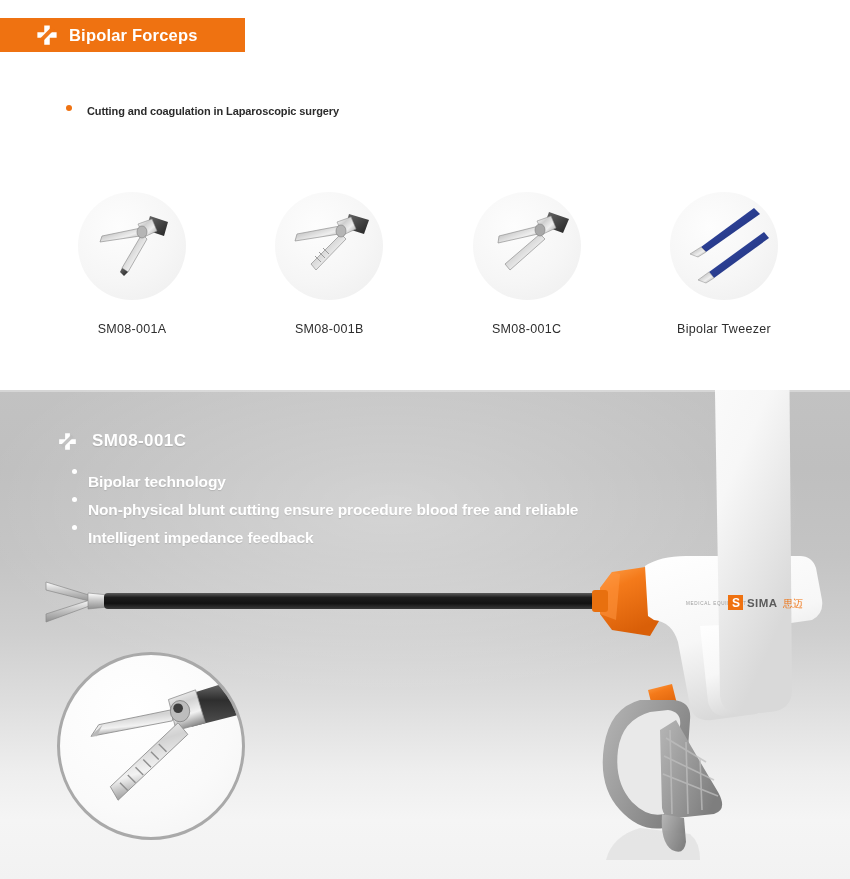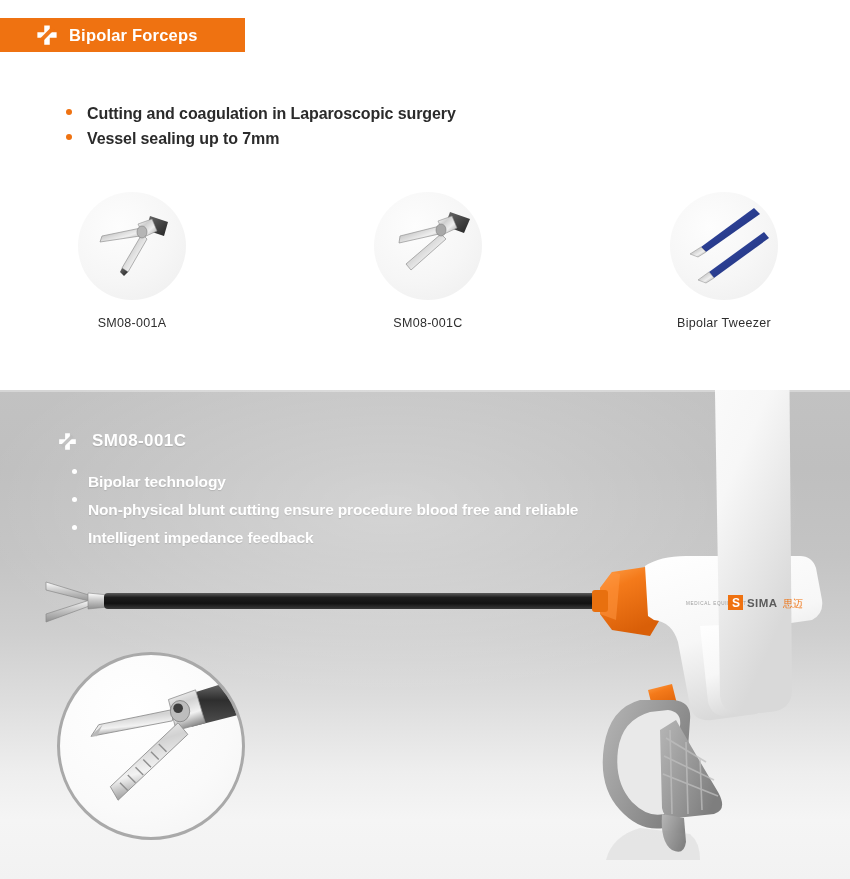--- a/index.html
+++ b/index.html
@@ -28,39 +28,39 @@
     letter-spacing:.2px; white-space:nowrap;
   }
 
   .feature-list { position:absolute; left:66px; top:105px; }
   .feature-row { display:flex; align-items:baseline; margin-bottom:7px; }
   .dot-orange {
     width:6px; height:6px; border-radius:50%; background:#ef7211;
     flex:none; margin-right:15px; position:relative; top:-4px;
   }
   .feature-text {
-    font-size:16px; font-weight:bold; color:#2b2b2b;
+    font-size:11px; font-weight:bold; color:#2b2b2b;
     letter-spacing:-.1px; white-space:nowrap;
   }
 
   
   .thumbs {
     position:absolute; left:68px; top:192px;
     width:720px;
     display:flex; justify-content:space-between;
   }
   .thumb { width:128px; display:flex; flex-direction:column; align-items:center; }
   .thumb-circle {
     width:108px; height:108px; border-radius:50%;
     background:radial-gradient(circle at 38% 32%, #fdfdfd 0%, #f6f6f6 55%, #ededed 100%);
     display:flex; align-items:center; justify-content:center;
     overflow:hidden;
   }
   .thumb-label {
-    margin-top:16px; font-size:12.5px; color:#2e2e2e;
+    margin-top:22px; font-size:12.5px; color:#2e2e2e;
     letter-spacing:.3px; white-space:nowrap;
   }
 
   
   .panel-bottom {
     position:absolute; left:0; top:390px; width:850px; height:489px;
     background:linear-gradient(180deg,
         #c2c2c2 0%, #bfbfbf 16%, #c4c4c4 34%,
         #cfcfcf 50%, #dedede 64%, #eeeeee 78%,
         #f5f5f5 88%, #f2f2f2 100%);
@@ -122,24 +122,20 @@
         <path fill="#ffffff" d="M12 2 h8 v10 h10 v8 h-10 v10 h-8 v-10 h-10 v-8 h10 z"></path>
         <path fill="#ef7211" d="M4.5 22.5 L22.5 4.5 L26.5 8.5 L8.5 26.5 Z" opacity=".95"></path>
       </svg>
       <span class="header-title">Bipolar Forceps</span>
     </div>
 
     <div class="feature-list">
       <div class="feature-row">
         <span class="dot-orange"></span>
         <span class="feature-text">Cutting and coagulation in Laparoscopic surgery</span>
-      </div>
-      <div class="feature-row">
-        <span class="dot-orange"></span>
-        <span class="feature-text">Vessel sealing up to 7mm</span>
       </div>
     </div>
 
     <div class="thumbs">
 
       <div class="thumb">
         <div class="thumb-circle">
           <svg viewBox="0 0 108 108" width="108" height="108">
             <defs>
               <linearGradient id="m1" x1="0" y1="0" x2="1" y2="1">
@@ -157,20 +153,33 @@
             <path d="M60 32 L74 27 L79 39 L66 45 Z" fill="url(#m1)" stroke="#8f8f8f" stroke-width=".6"></path>
             <path d="M63 36 L24 44 L22 50 L62 44 Z" fill="url(#m1)" stroke="#909090" stroke-width=".7"></path>
             <path d="M64 42 L44 76 L50 80 L69 47 Z" fill="url(#m1)" stroke="#909090" stroke-width=".7"></path>
             <path d="M44 76 L50 80 L46 84 L42 80 Z" fill="url(#d1)"></path>
             <ellipse cx="64" cy="40" rx="5" ry="6" fill="#b5b5b5" stroke="#7d7d7d" stroke-width=".6"></ellipse>
           </svg>
         </div>
         <span class="thumb-label">SM08-001A</span>
       </div>
 
+      <div class="thumb">
+        <div class="thumb-circle">
+          <svg viewBox="0 0 108 108" width="108" height="108">
+            <path d="M74 22 L94 28 L89 42 L70 36 Z" fill="url(#d1)"></path>
+            <path d="M62 30 L76 25 L81 37 L68 43 Z" fill="url(#m1)" stroke="#8f8f8f" stroke-width=".6"></path>
+            <path d="M65 34 L22 42 L20 49 L64 42 Z" fill="url(#m1)" stroke="#909090" stroke-width=".7"></path>
+            <path d="M66 42 L36 72 L41 78 L71 47 Z" fill="url(#m1)" stroke="#909090" stroke-width=".7"></path>
+            <path d="M40 64 L46 70 M44 60 L50 66 M48 56 L54 62" stroke="#9c9c9c" stroke-width="1"></path>
+            <ellipse cx="66" cy="39" rx="5" ry="6" fill="#b5b5b5" stroke="#7d7d7d" stroke-width=".6"></ellipse>
+          </svg>
+        </div>
+        <span class="thumb-label">SM08-001B</span>
+      </div>
 
       <div class="thumb">
         <div class="thumb-circle">
           <svg viewBox="0 0 108 108" width="108" height="108">
             <path d="M76 20 L96 27 L90 41 L71 34 Z" fill="url(#d1)"></path>
             <path d="M64 29 L78 24 L83 36 L70 42 Z" fill="url(#m1)" stroke="#8f8f8f" stroke-width=".6"></path>
             <path d="M66 34 L26 44 L25 51 L65 42 Z" fill="url(#m1)" stroke="#909090" stroke-width=".7"></path>
             <path d="M67 42 L32 72 L37 78 L72 47 Z" fill="url(#m1)" stroke="#909090" stroke-width=".7"></path>
             <ellipse cx="67" cy="38" rx="5" ry="6" fill="#a8a8a8" stroke="#7d7d7d" stroke-width=".6"></ellipse>
           </svg>

